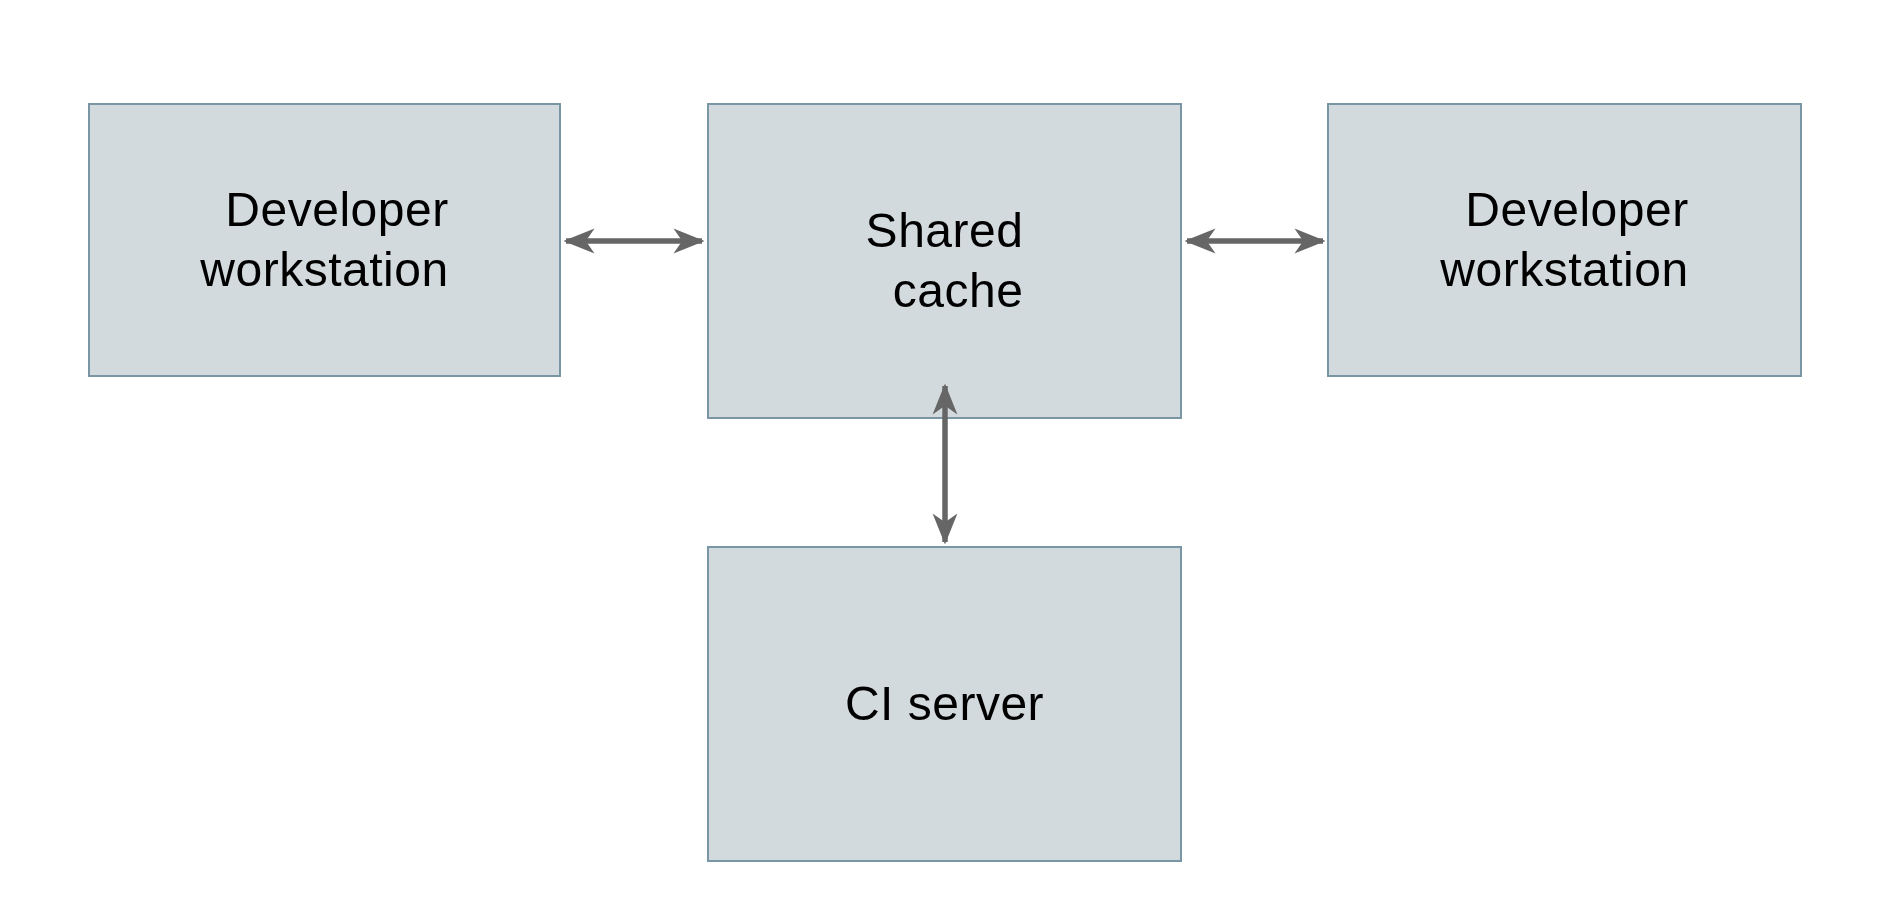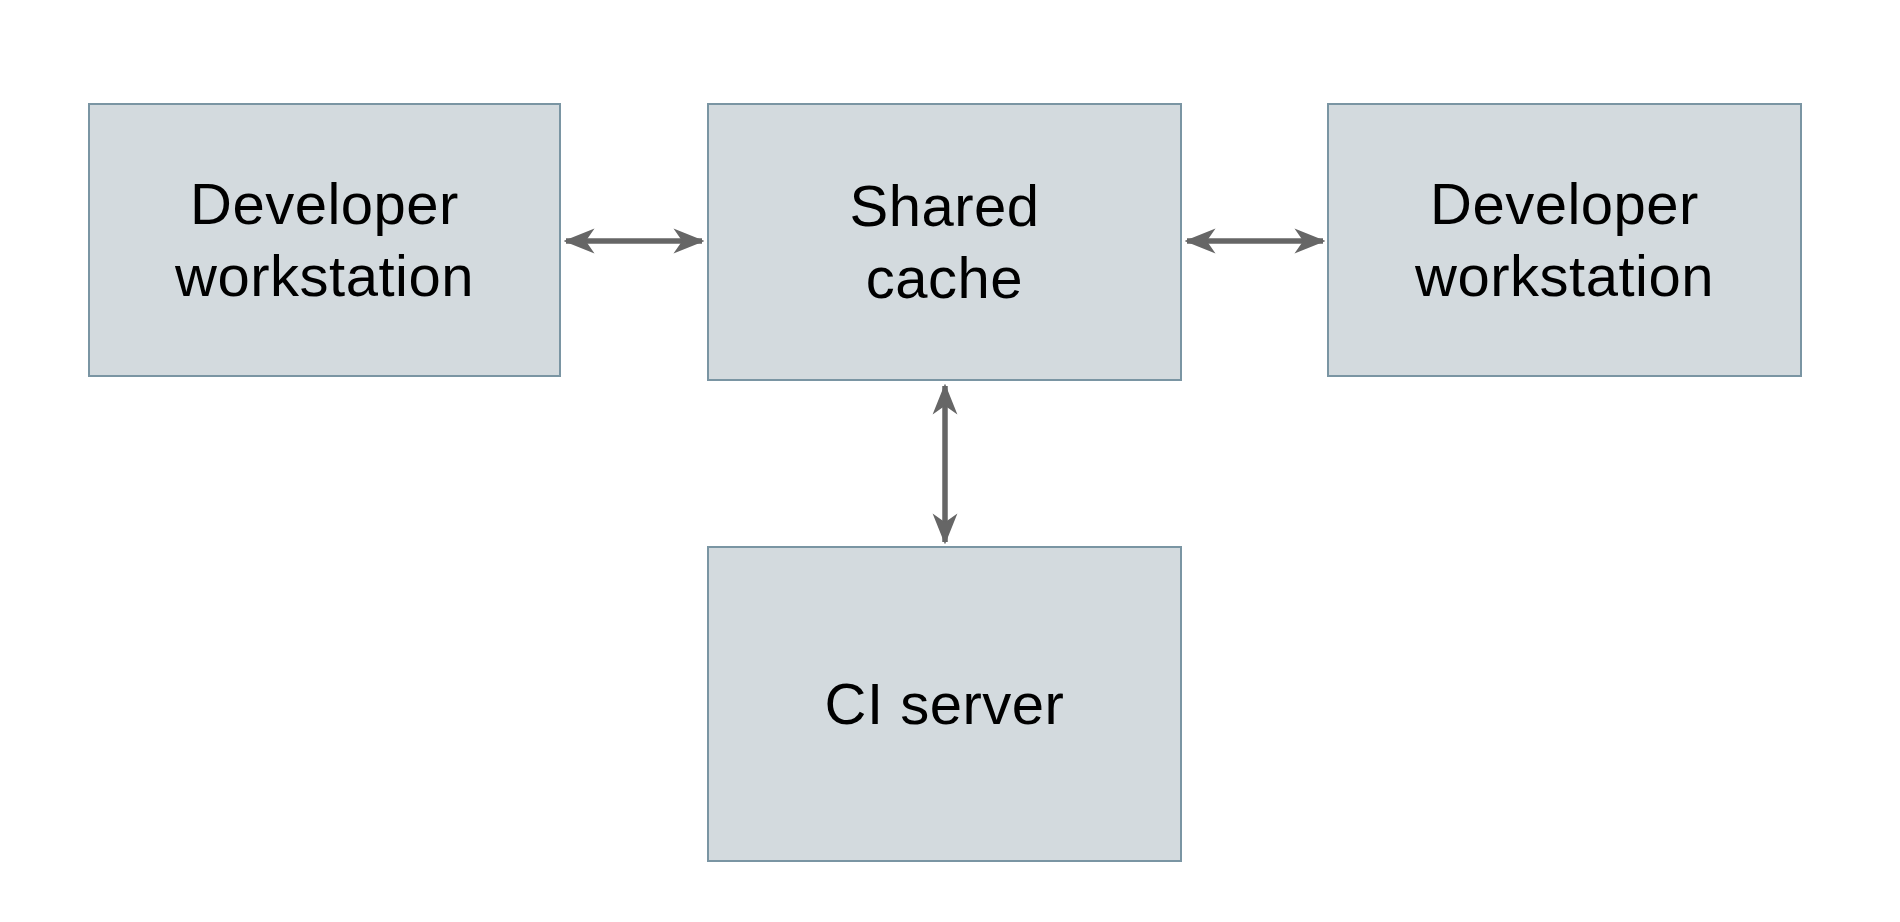--- a/index.html
+++ b/index.html
@@ -19,28 +19,29 @@
     position: absolute;
     background: var(--node-fill, #d3dade);
     border: 2px solid var(--node-border, #7a95a3);
     box-sizing: border-box;
     display: flex;
     align-items: center;
     justify-content: center;
     text-align: center;
   }
   .node .label {
-    font-size: 58px;
+    font-size: 48px;
     line-height: 1.24;
     color: var(--text-color, #000000);
     white-space: pre-line;
     letter-spacing: 0.5px;
+    text-align: right;
   }
   #node-dev-left   { left: 88px;   top: 103px; width: 473px; height: 274px; }
-  #node-cache      { left: 707px;  top: 103px; width: 475px; height: 278px; }
+  #node-cache      { left: 707px;  top: 103px; width: 475px; height: 316px; }
   #node-dev-right  { left: 1327px; top: 103px; width: 475px; height: 274px; }
   #node-ci         { left: 707px;  top: 546px; width: 475px; height: 316px; }
 
   svg.arrow { position: absolute; color: var(--arrow-color, #666666); }
   #arrow-left  { left: 559px;  top: 219px; }
   #arrow-right { left: 1180px; top: 219px; }
   #arrow-down  { left: 923px;  top: 379px; }
   svg.arrow line { stroke: currentColor; stroke-width: 5.5; }
 </style>
 </head>

